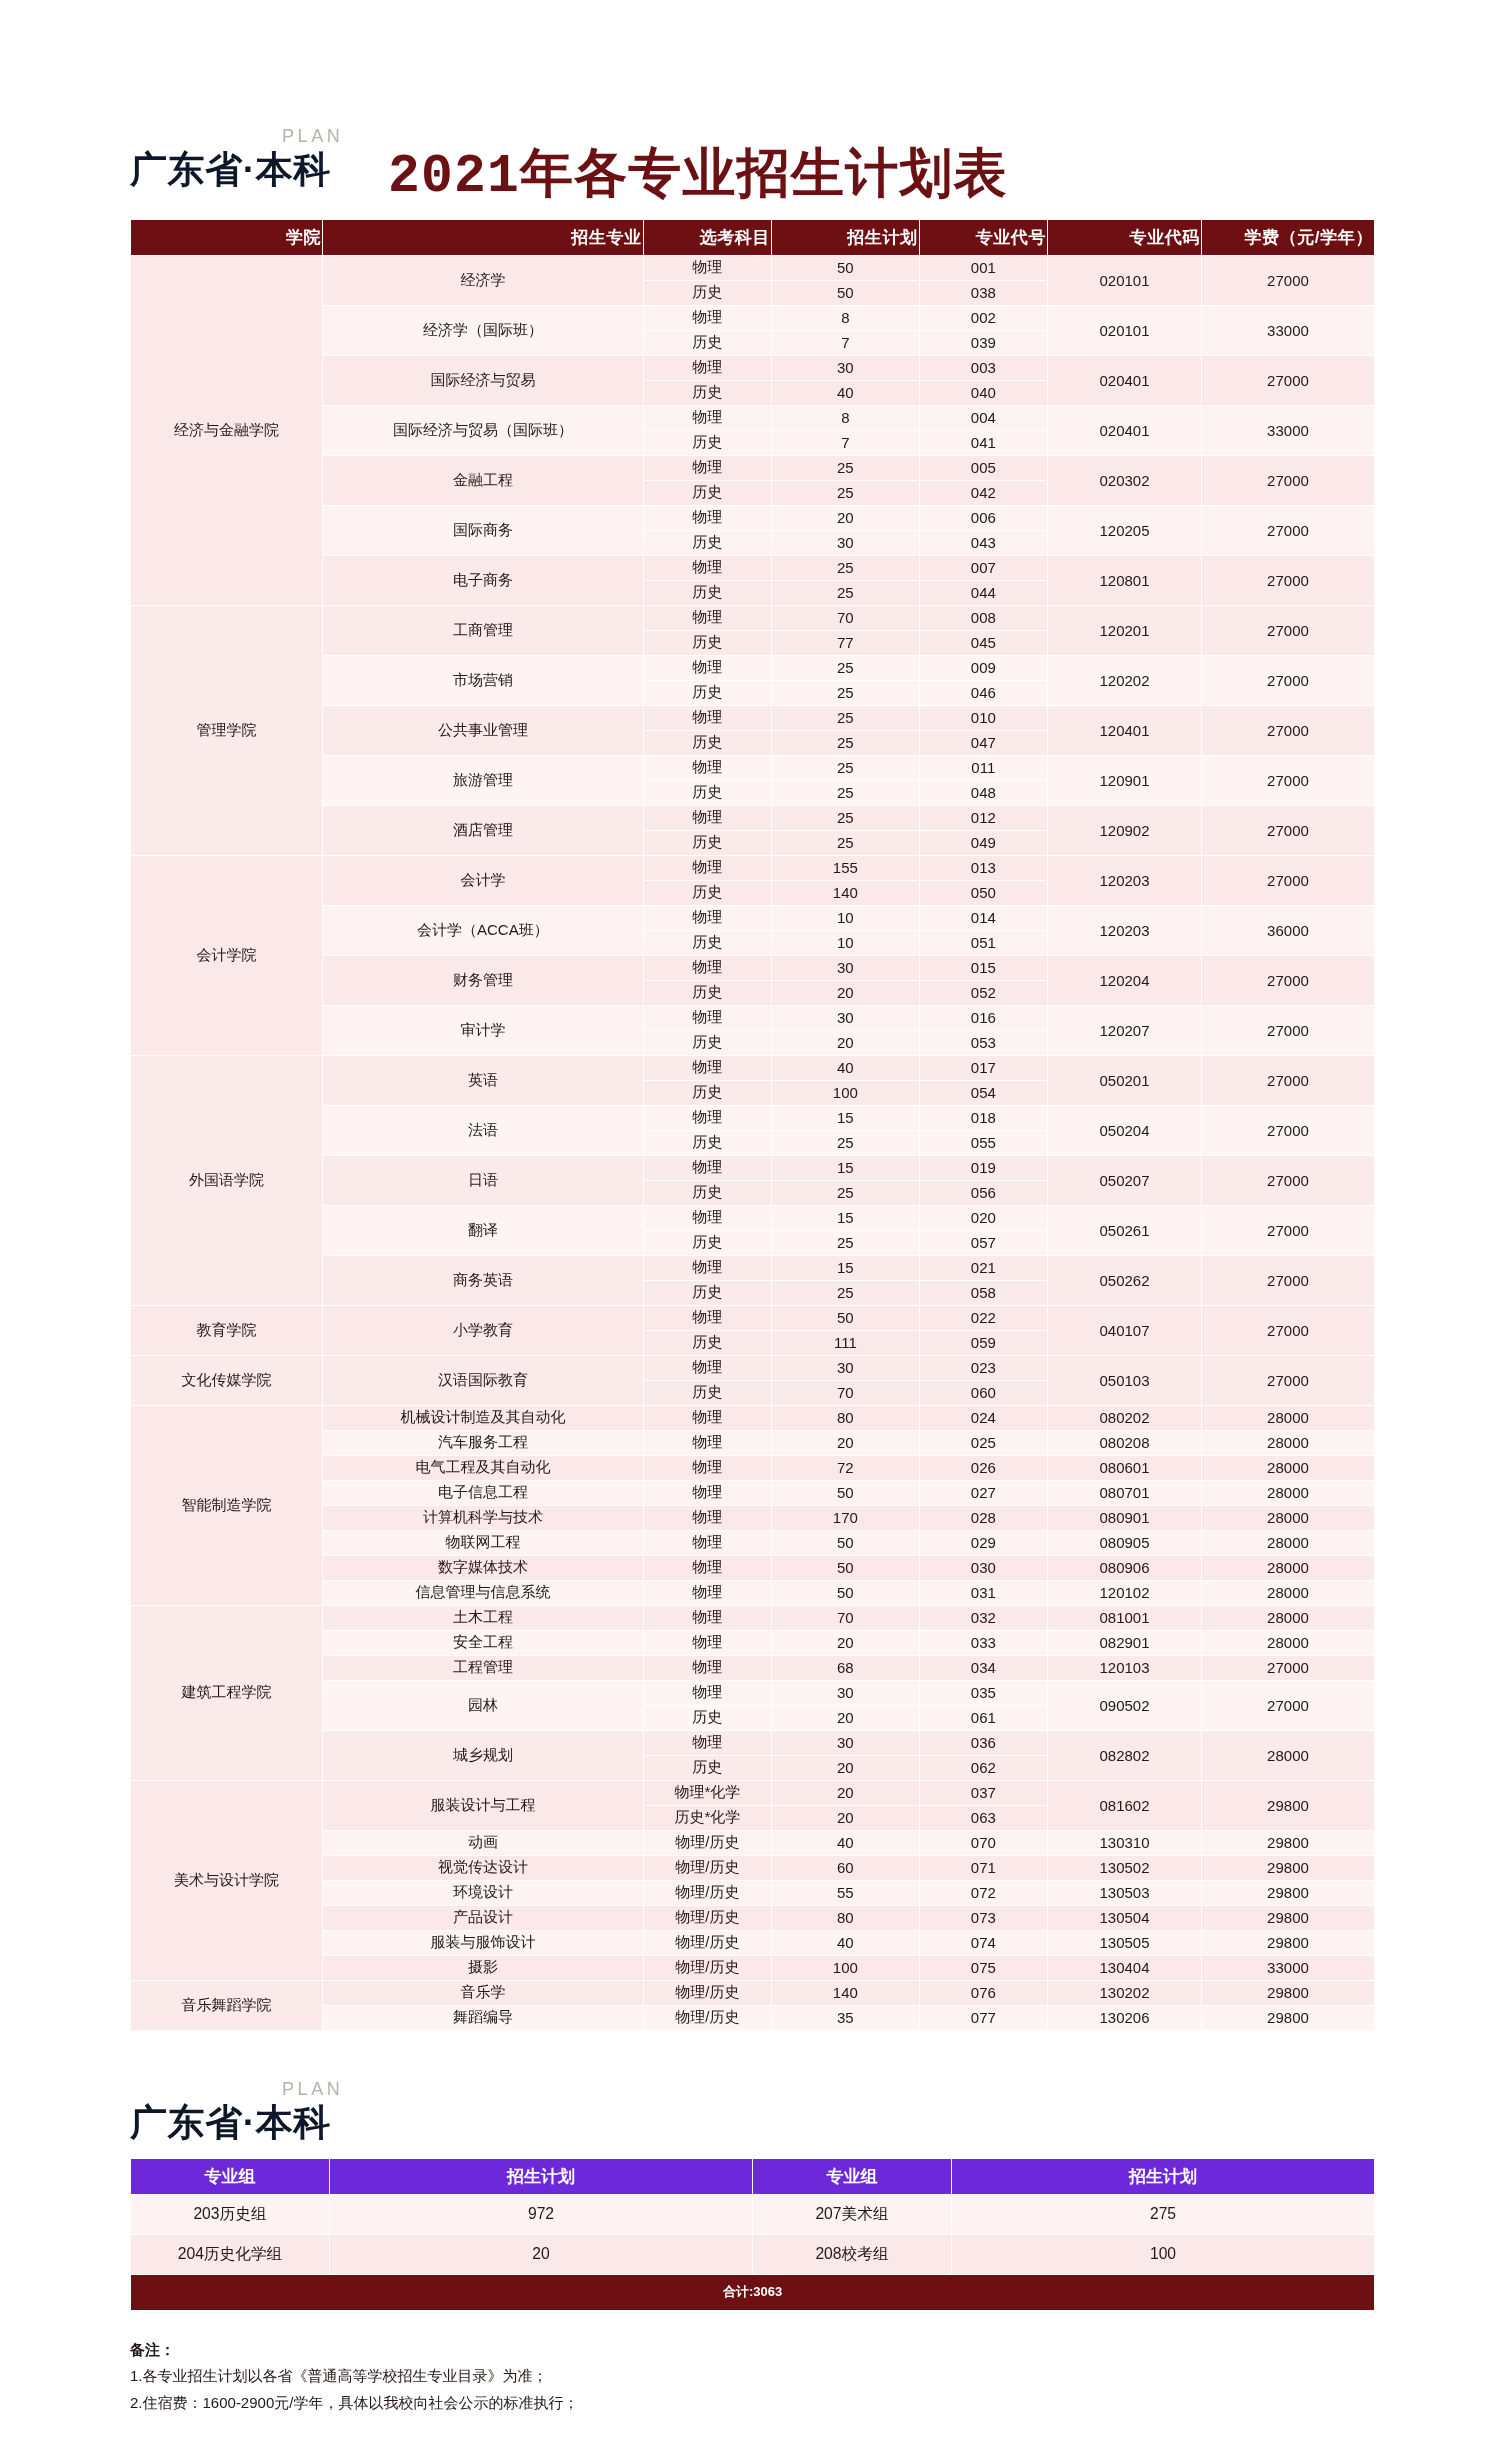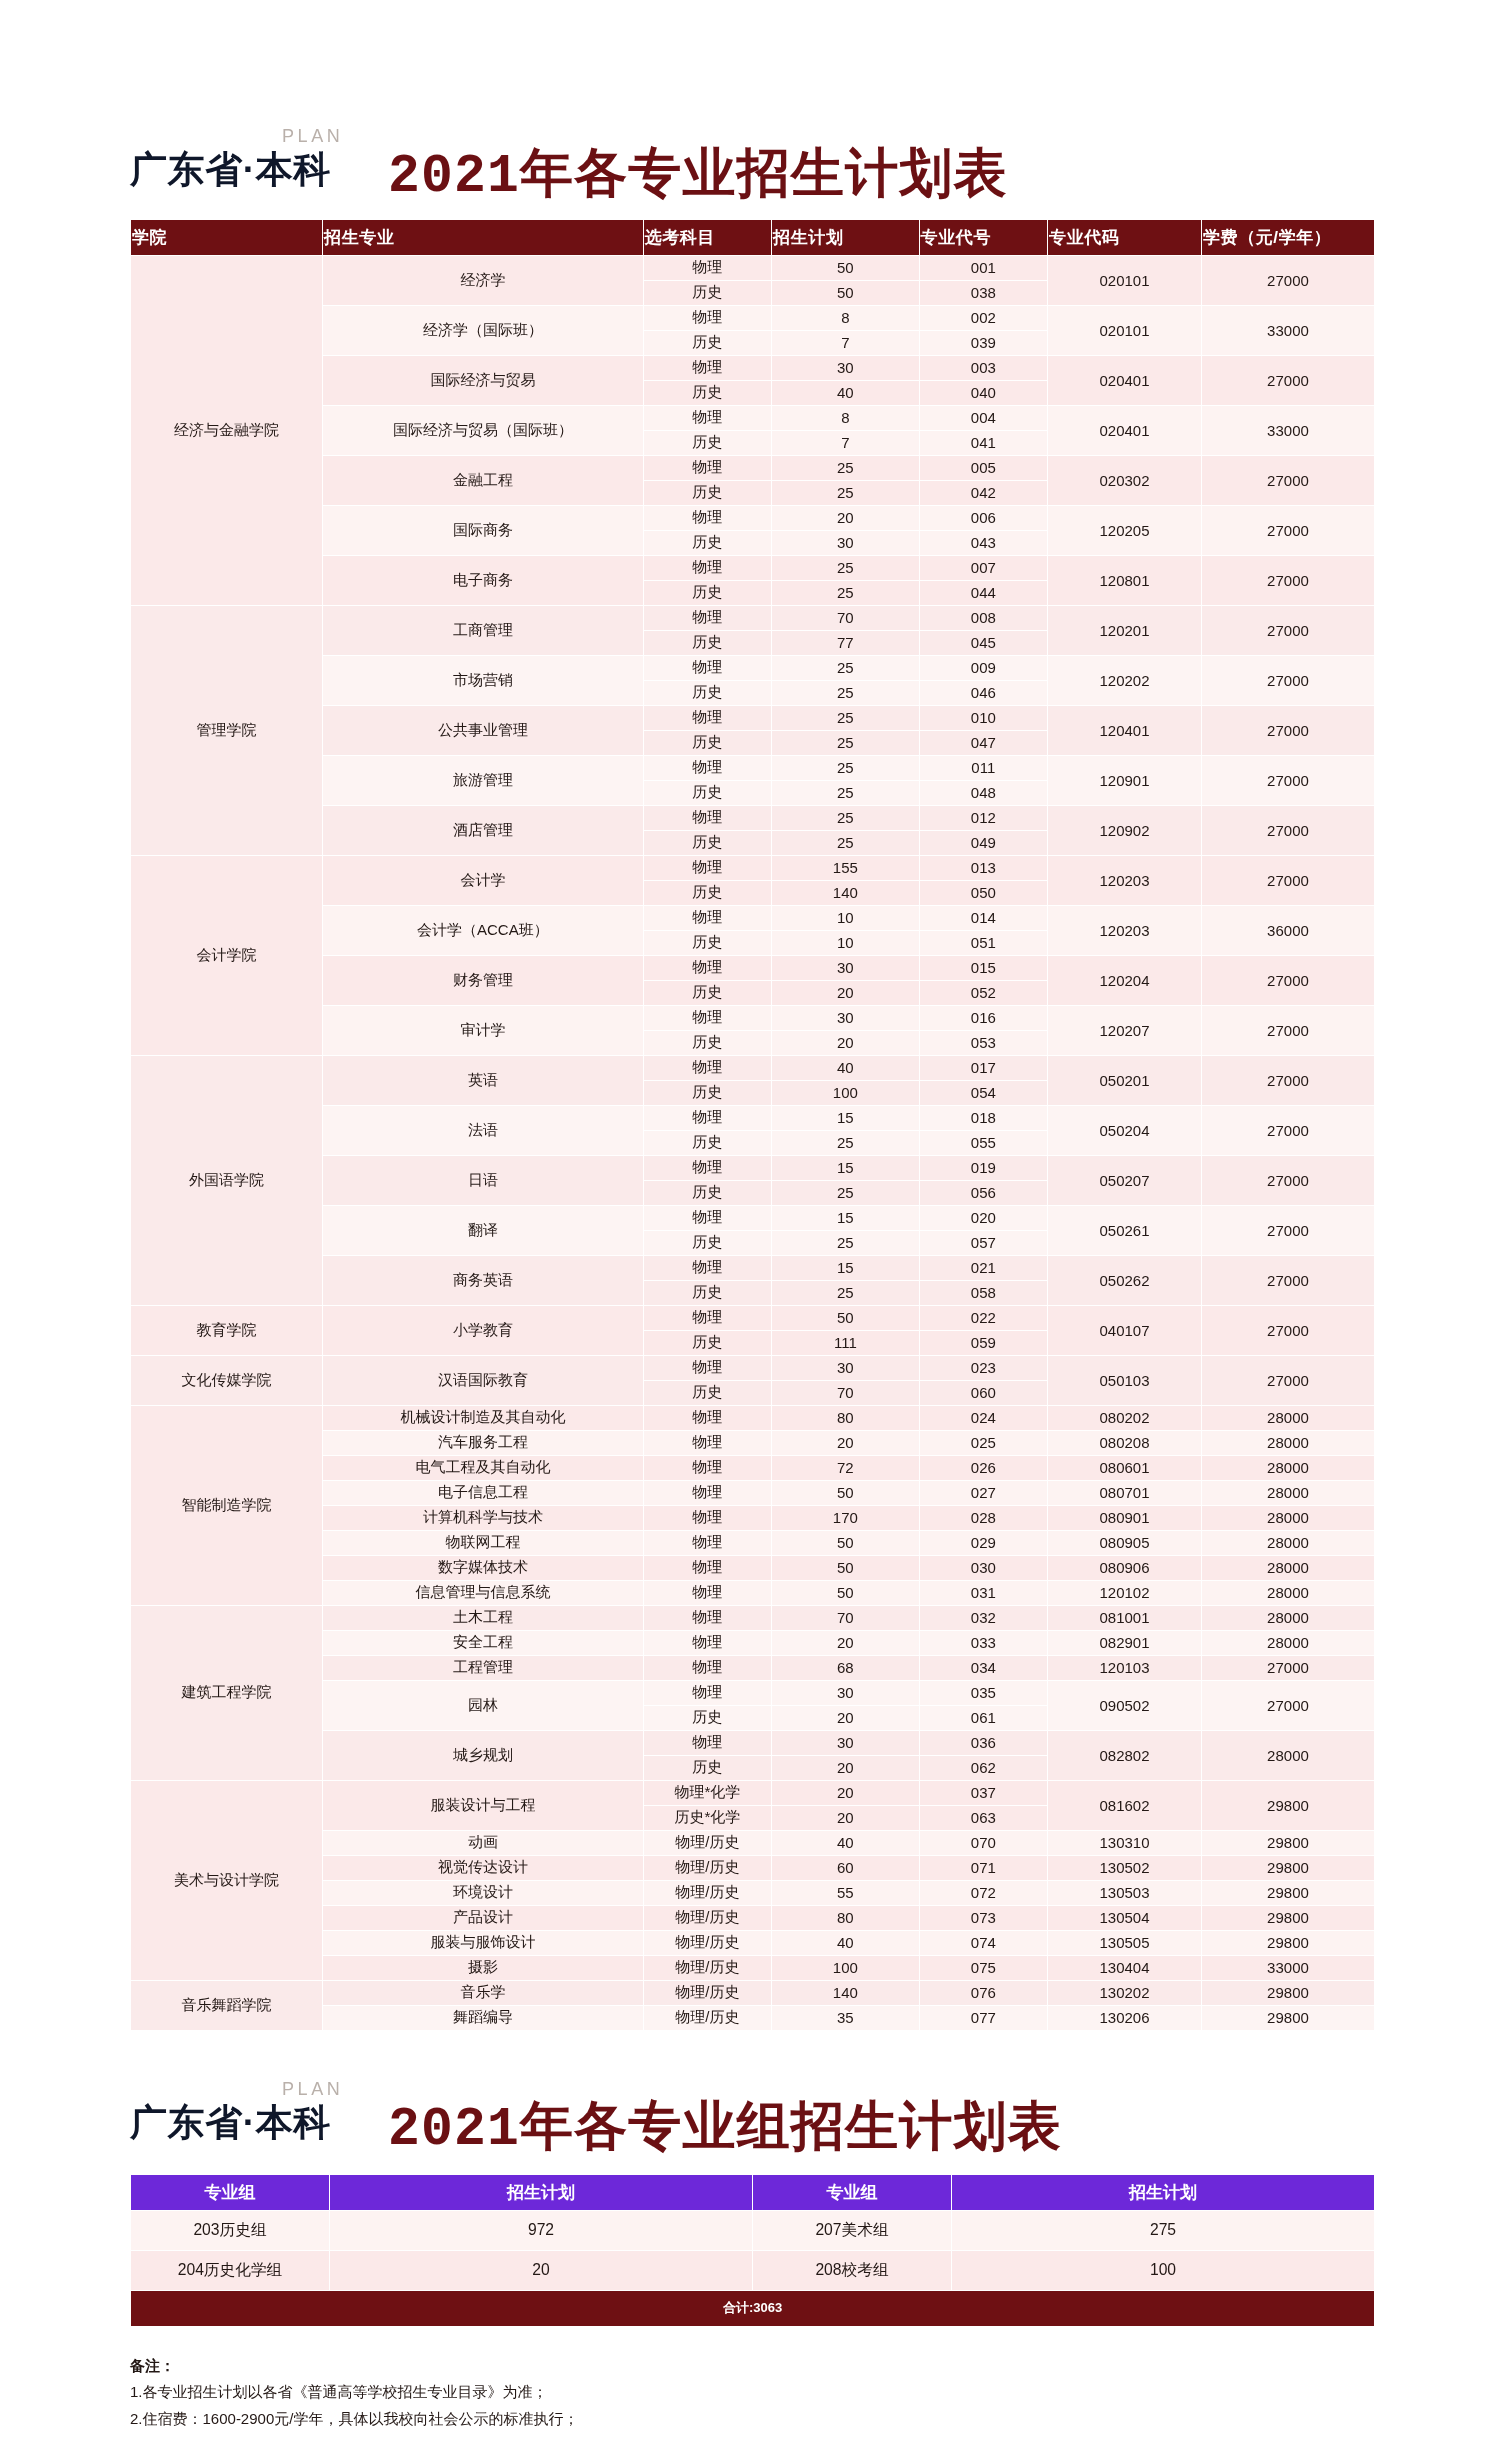--- a/index.html
+++ b/index.html
@@ -26,21 +26,21 @@
   }
   .title-main {
     font-size:53px; font-weight:bold; color:#6b1013; letter-spacing:1.2px;
     line-height:1.0; white-space:nowrap; margin-left:6px;font-family:Liberation Mono, monospace;
   }
 
   
   table.plan { border-collapse:collapse; margin:14.5px 0 0 130px; width:1245px; table-layout:fixed; }
   table.plan th {
     background:#6e1013; color:#ffffff; font-size:17px; font-weight:bold;
-    height:33px; border:0.6px solid #ffffff; text-align:left; letter-spacing:0.6px;
+    height:33px; border:0.6px solid #ffffff; text-align:right; letter-spacing:0.6px;
   }
   table.plan td {
     border:0.6px solid #ffffff; text-align:center; font-size:15px; color:#231815;
     padding:0 2.4px; height:24px;
   }
   .tint-a { background:#fbe9e9; }
   .tint-b { background:#fdf3f2; }
   .tint-c { background:#faeaea; }
   .tint-d { background:#fdf4f3; }
   td.college { font-size:16.3px; }
@@ -600,21 +600,20 @@
           <td rowspan="1" class="tint-d">29800</td>
         </tr>
       </tbody>
   </table>
 
   <div class="title-wrap second">
     <div class="title-left">
       <div class="title-plan">PLAN</div>
       <div class="title-cn-small">广东省·本科</div>
     </div>
-    <div class="title-main">2021年各专业组招生计划表</div>
   </div>
 
   <table class="group">
     <colgroup>
       <col style="width:199px">
         <col style="width:423px">
         <col style="width:199px">
         <col style="width:423px">
     </colgroup>
     <thead>

